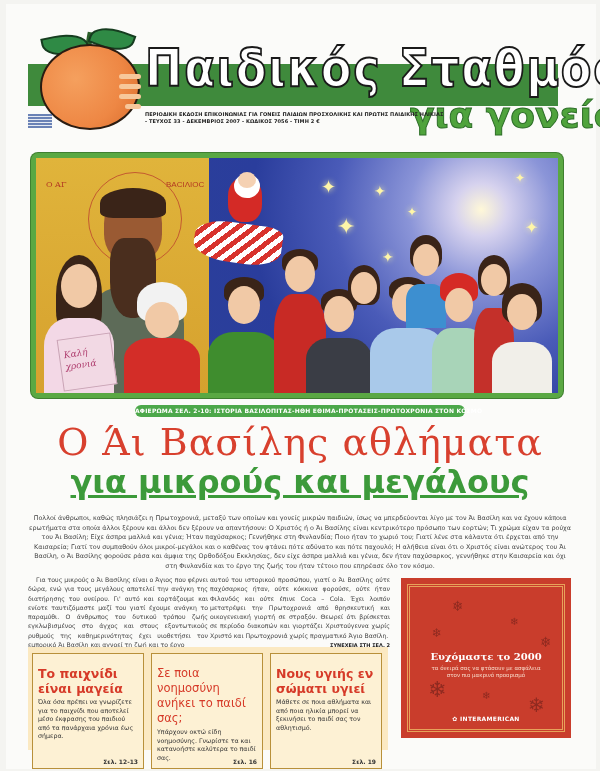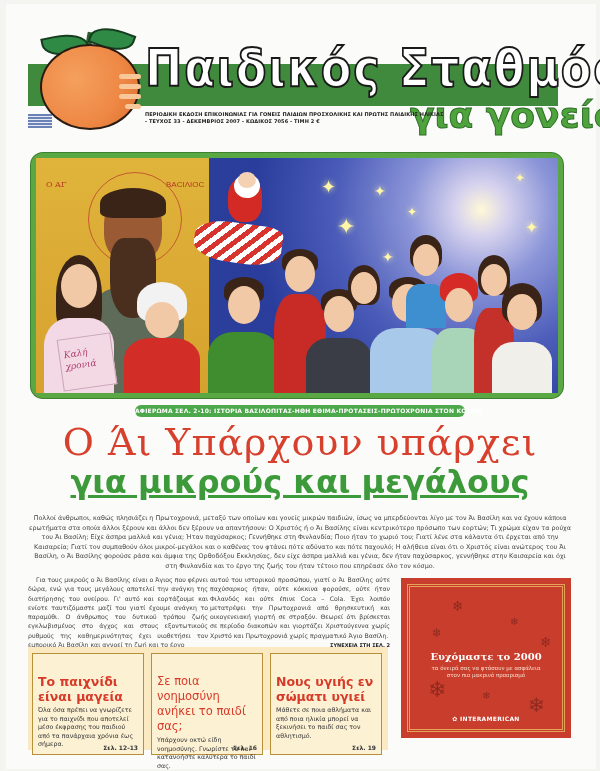--- a/index.html
+++ b/index.html
@@ -17,21 +17,21 @@
   .tagline { position: absolute; left: 145px; top: 111px; font-size: 5px; font-weight: bold; color: #222; line-height: 7px; white-space: nowrap; letter-spacing: 0.1px; }
   .tagline .l2 { display: block; }
   .flag-stamp { position: absolute; left: 28px; top: 114px; width: 24px; height: 14px; background: repeating-linear-gradient(0deg, #3a5aa0 0 2px, #dfe5f0 2px 3px); opacity: 0.75; }
 
   .tangerine { position: absolute; left: 40px; top: 44px; width: 100px; height: 86px; border-radius: 50%; background: radial-gradient(circle at 35% 40%, #f5a05e 0%, #ee8744 60%, #d96c2c 100%); border: 2px solid #2a1c12; }
   .tangerine .seg { position: absolute; right: -3px; width: 22px; height: 5px; border-radius: 4px; background: #f7c79a; }
   .leaf { position: absolute; background: #2f8a45; border: 2px solid #163d20; border-radius: 0 70% 0 70%; }
   .stem { position: absolute; left: 86px; top: 32px; width: 6px; height: 20px; background: #2b5f2a; transform: rotate(10deg); }
 
   
-  .hero { position: absolute; left: 31px; top: 153px; width: 532px; height: 245px; background: #5aa843; padding: 5px; border-radius: 12px; box-shadow: 0 0 0 1px #3f7f30; }
+  .hero { position: absolute; left: 31px; top: 153px; width: 532px; height: 245px; background: #5aa843; padding: 5px; border-radius: 7px; box-shadow: 0 0 0 1px #3f7f30; }
   .hero-inner { position: relative; width: 100%; height: 100%; overflow: hidden; background: #1e3a8c; }
   .icon-panel { position: absolute; left: 0; top: 0; width: 173px; height: 100%; background: linear-gradient(180deg, #e0b43b 0%, #d6a12e 100%); }
   .sky { position: absolute; left: 173px; top: 0; right: 0; height: 100%; background: radial-gradient(circle at 78% 22%, #fff8d8 0%, #d6d2ee 8%, #8b95d8 22%, #4a5bb8 45%, #2a3d9c 70%, #2b3f9a 100%); }
   .halo { position: absolute; left: 52px; top: 14px; width: 94px; height: 94px; border-radius: 50%; border: 1px solid #c45a30; }
   .saint-head { position: absolute; left: 68px; top: 34px; width: 58px; height: 70px; border-radius: 45% 45% 40% 40%; background: #9a5a33; }
   .saint-hair { position: absolute; left: 64px; top: 30px; width: 66px; height: 30px; border-radius: 50% 50% 20% 20%; background: #3a2418; }
   .saint-beard { position: absolute; left: 74px; top: 80px; width: 46px; height: 80px; border-radius: 30% 30% 45% 45%; background: #4a2e1e; }
   .saint-robe { position: absolute; left: 52px; top: 130px; width: 96px; height: 120px; border-radius: 30% 30% 0 0; background: #5d6b58; }
   .icon-inscr-l { position: absolute; left: 10px; top: 22px; font-size: 8px; color: #b43a22; font-family: "DejaVu Serif", serif; }
   .icon-inscr-r { position: absolute; left: 130px; top: 22px; font-size: 8px; color: #b43a22; font-family: Liberation Sans, sans-serif; }
@@ -54,21 +54,21 @@
 
   .lead { position: absolute; left: 28px; top: 514px; width: 544px; font-size: 6.4px; line-height: 9.5px; color: #444; text-align: center; }
 
   .col { position: absolute; top: 575px; font-size: 6.2px; line-height: 9.3px; color: #444; text-align: justify; }
   .col1 { left: 28px; width: 180px; text-indent: 8px; }
   .col2 { left: 210px; width: 180px; }
   .cont { display: block; text-align: right; font-size: 5px; font-weight: bold; color: #222; margin-top: 1px; }
 
   
   .strip { position: absolute; left: 28px; top: 647px; width: 360px; height: 103px; background: #fbe9c2; }
-  .box { position: absolute; top: 6px; width: 112px; height: 102px; border: 1.5px solid #b8903a; background: #fdf1d4; padding: 20px 5px; }
+  .box { position: absolute; top: 6px; width: 112px; height: 116px; border: 1.5px solid #b8903a; background: #fdf1d4; padding: 12px 5px; }
   .box h3 { font-size: 12.5px; line-height: 15px; color: #d63a28; font-weight: bold; font-family: "DejaVu Sans", sans-serif; }
   .box h3.thin { font-weight: normal; font-size: 11.5px; }
   .box p { font-size: 6.3px; line-height: 8.6px; color: #333; margin-top: 2px; }
   .box .pg { position: absolute; right: 5px; bottom: 3px; font-size: 6px; font-weight: bold; color: #333; }
   .b1 { left: 4px; } .b2 { left: 123px; } .b3 { left: 242px; }
 
   
   .ad { position: absolute; left: 401px; top: 578px; width: 170px; height: 160px; background: #c93d2c; padding: 6px; }
   .ad-border { position: relative; width: 100%; height: 100%; border: 3px double #e7a25a; }
   .ad-title { position: absolute; left: 0; top: 64px; width: 100%; text-align: center; color: #fff; font-size: 10px; font-weight: bold; font-family: "DejaVu Serif", serif; }
@@ -179,21 +179,21 @@
     </div>
     <div class="kid" style="left:456px;top:128px;width:60px;height:112px;">
       <div class="hair" style="width:40px;height:40px;"></div>
       <div class="face" style="width:30px;height:36px;top:8px;"></div>
       <div class="shirt" style="height:56px;background:#f1efe9;"></div>
     </div>
   </div>
 </div>
 
 <div class="section-tag">ΑΦΙΕΡΩΜΑ ΣΕΛ. 2-10: ΙΣΤΟΡΙΑ ΒΑΣΙΛΟΠΙΤΑΣ-ΗΘΗ ΕΘΙΜΑ-ΠΡΟΤΑΣΕΙΣ-ΠΡΩΤΟΧΡΟΝΙΑ ΣΤΟΝ ΚΟΣΜΟ</div>
-<div class="headline1">Ο Άι Υπάρχουν υπάρχει</div>
+<div class="headline1">Ο Άι Βασίλης αθλήματα</div>
 <div class="headline2">για μικρούς και μεγάλους</div>
 
 <p class="lead">Πολλοί άνθρωποι, καθώς πλησιάζει η Πρωτοχρονιά, μεταξύ των οποίων και γονείς μικρών παιδιών, ίσως να μπερδεύονται λίγο με τον Άι Βασίλη και να έχουν κάποια ερωτήματα στα οποία άλλοι ξέρουν και άλλοι δεν ξέρουν να απαντήσουν: Ο Χριστός ή ο Άι Βασίλης είναι κεντρικότερο πρόσωπο των εορτών; Τι χρώμα είχαν τα ρούχα του Άι Βασίλη; Είχε άσπρα μαλλιά και γένια; Ήταν παχύσαρκος; Γεννήθηκε στη Φινλανδία; Ποιο ήταν το χωριό του; Γιατί λένε στα κάλαντα ότι έρχεται από την Καισαρεία; Γιατί τον συμπαθούν όλοι μικροί-μεγάλοι και ο καθένας τον φτάνει πότε αδύνατο και πότε παχουλό; Η αλήθεια είναι ότι ο Χριστός είναι ανώτερος του Άι Βασίλη, ο Άι Βασίλης φορούσε ράσα και άμφια της Ορθοδόξου Εκκλησίας, δεν είχε άσπρα μαλλιά και γένια, δεν ήταν παχύσαρκος, γεννήθηκε στην Καισαρεία και όχι στη Φινλανδία και το έργο της ζωής του ήταν τέτοιο που επηρέασε όλο τον κόσμο.</p>
 
 <p class="col col1">Για τους μικρούς ο Άι Βασίλης είναι ο Άγιος που φέρνει δώρα, ενώ για τους μεγάλους αποτελεί την ανάγκη της διατήρησης του ονείρου. Γι' αυτό και εορτάζουμε και ενίοτε ταυτιζόμαστε μαζί του γιατί έχουμε ανάγκη το παραμύθι. Ο άνθρωπος του δυτικού τρόπου ζωής εγκλωβισμένος στο άγχος και στους εξοντωτικούς ρυθμούς της καθημερινότητας έχει υιοθετήσει τον εμπορικό Άι Βασίλη και αγνοεί τη ζωή και το έργο</p>
 <div class="col col2">
   <span>αυτού του ιστορικού προσώπου, γιατί ο Άι Βασίλης ούτε παχύσαρκος ήταν, ούτε κόκκινα φορούσε, ούτε ήταν Φιλανδός και ούτε έπινε Coca – Cola. Έχει λοιπόν μετατρέψει την Πρωτοχρονιά από θρησκευτική και οικογενειακή γιορτή σε στραξόν. Θεωρεί ότι βρίσκεται σε περίοδο διακοπών και γιορτάζει Χριστούγεννα χωρίς Χριστό και Πρωτοχρονιά χωρίς πραγματικό Άγιο Βασίλη.</span>
   <span class="cont">ΣΥΝΕΧΕΙΑ ΣΤΗ ΣΕΛ. 2</span>
 </div>
 

